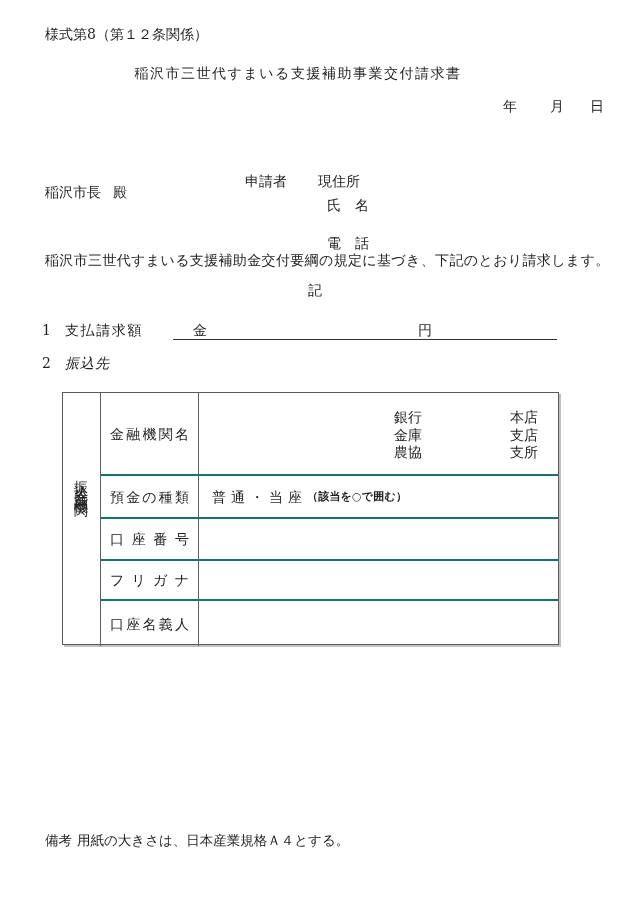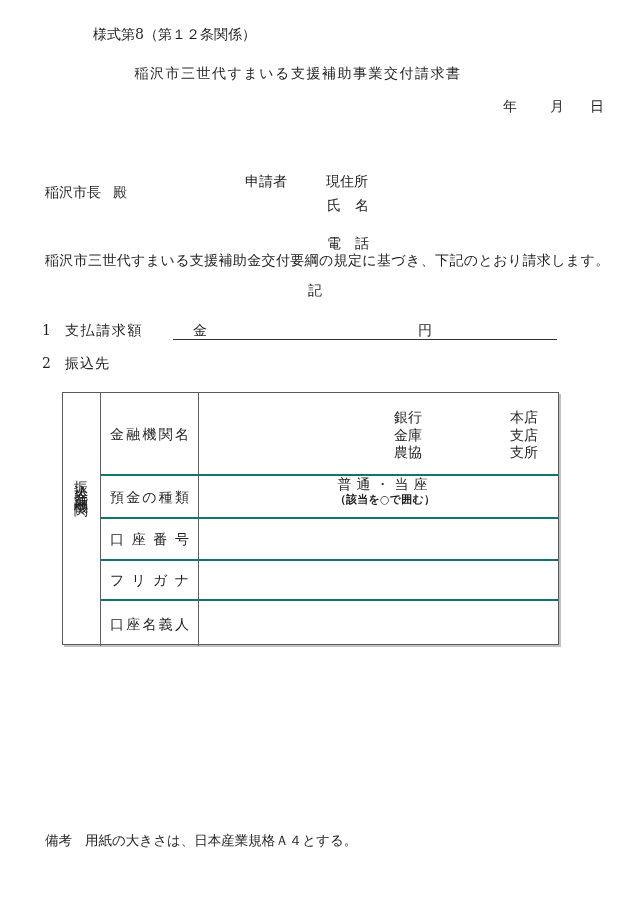--- a/index.html
+++ b/index.html
@@ -7,44 +7,44 @@
     position:relative;
     width:630px;height:903px;
     background:#ffffff;
     color:#1f1f1f;
     font-family:"DejaVu Serif","Liberation Serif",serif;
     font-size:14px;line-height:16px;
     overflow:hidden;
   }
   .abs{position:absolute;white-space:nowrap;}
 
-  .form-number{left:45px;top:26px;margin-left:48px;}
+  .form-number{left:45px;top:26px;}
   .doc-title{left:298px;top:65px;transform:translateX(-50%);letter-spacing:1.5px;}
   .date-y{left:503px;top:98px;}
   .date-m{left:550px;top:98px;}
   .date-d{left:590px;top:98px;}
   .addressee{left:45px;top:137px;margin-top:47px;}
   .addressee .honorific{margin-left:12px;}
 
   .app-label{left:245px;top:173px;}
-  .app-addr{left:326px;top:173px;}
+  .app-addr{left:318px;top:173px;}
   .app-name{left:327px;top:197px;text-align:right;}
   .app-phone{left:327px;top:235px;}
 
   .body-par{left:45px;top:252px;letter-spacing:0.35px;}
   .record-marker{left:315px;top:282px;transform:translateX(-50%);}
 
   .item1-no{left:42px;top:322px;}
   .item1-label{left:65px;top:322px;letter-spacing:1.6px;}
   .amount-line{left:173px;top:322px;width:384px;height:17px;border-bottom:1px solid #333;}
   .amount-line .yen-prefix{position:absolute;left:20px;top:0;}
   .amount-line .yen-suffix{position:absolute;left:245px;top:0;}
 
   .item2-no{left:42px;top:355px;}
-  .item2-label{left:65px;top:355px;letter-spacing:1px;}
+  .item2-label{left:65px;top:355px;letter-spacing:1px;font-style:italic;}
 
   
   .bank-table{
     position:absolute;left:62px;top:392px;
     width:497px;height:253px;
     display:grid;
     grid-template-columns:38px 98px 1fr;
     grid-template-rows:83px 43px 42px 40px 45px;
     border:1px solid #5a5a5a;
     box-shadow:2px 2px 0 rgba(140,140,140,0.55);
@@ -60,21 +60,21 @@
   }
   .lbl{display:flex;align-items:center;padding:0 9px;}
   .lbl .jtext{width:100%;}
   .inst-col{position:absolute;left:195px;top:16px;line-height:17.5px;text-align:left;}
   .branch-col{position:absolute;left:311px;top:16px;line-height:17.5px;text-align:left;}
   .deposit-cell{display:flex;align-items:center;padding-left:13px;}
   .deposit-options{letter-spacing:5px;}
   .deposit-instruction{font-size:11px;letter-spacing:0.2px;font-weight:bold;}
 
   .remarks{left:45px;top:832px;font-size:13.5px;}
-  .remarks .rtext{margin-left:13px;}
+  .remarks .rtext{margin-left:5px;}
 </style>
 </head>
 <body>
 
 <div class="page">
 
   <div class="abs form-number">様式第8（第１２条関係）</div>
 
   <div class="abs doc-title">稲沢市三世代すまいる支援補助事業交付請求書</div>
 
@@ -135,21 +135,21 @@
 
     <div class="cell lbl br bb" style="grid-column:2;grid-row:2;">
       <span class="jtext" style="display: flex; justify-content: space-between;">
           <span>預</span>
           <span>金</span>
           <span>の</span>
           <span>種</span>
           <span>類</span>
         </span>
     </div>
-    <div class="cell bb deposit-cell" style="grid-column:3;grid-row:2;flex-direction:column;">
+    <div class="cell bb deposit-cell" style="grid-column:3;grid-row:2;">
       <span class="deposit-options">普通・当座</span>
       <span class="deposit-instruction">（該当を○で囲む）</span>
     </div>
 
     <div class="cell lbl br bb" style="grid-column:2;grid-row:3;">
       <span class="jtext" style="display: flex; justify-content: space-between;">
           <span>口</span>
           <span>座</span>
           <span>番</span>
           <span>号</span>

